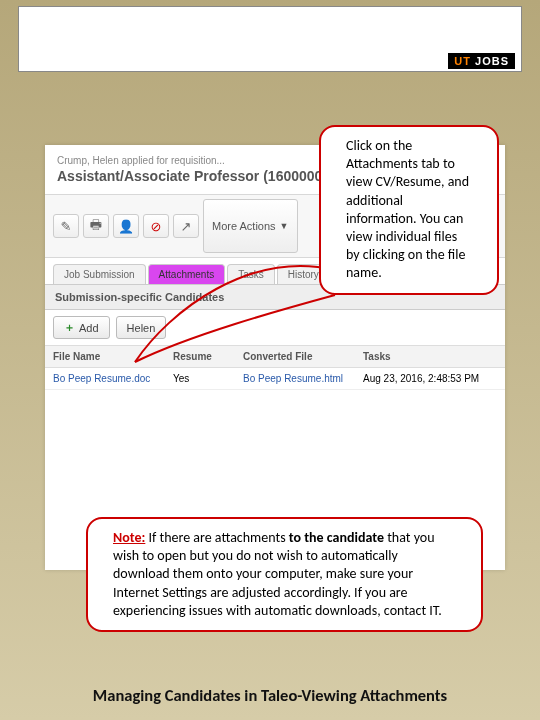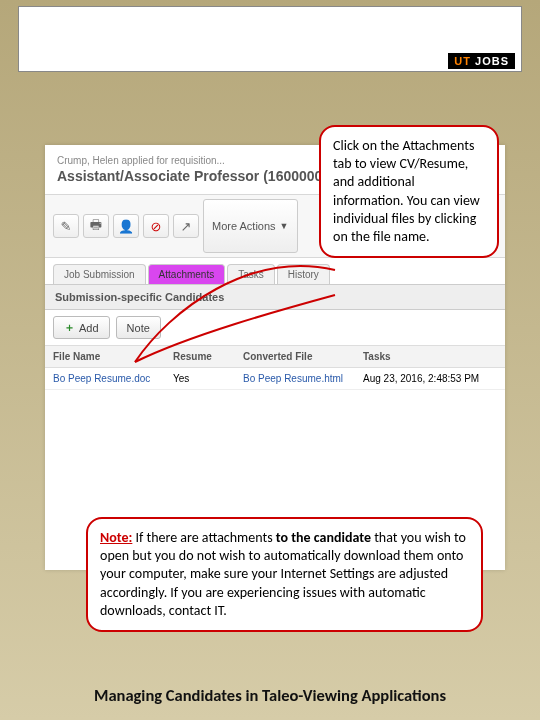--- a/index.html
+++ b/index.html
@@ -88,21 +88,21 @@
   .col-conv { width: 120px; }
   .col-date { flex: 1; }
   .table-row { border-bottom: 1px solid #eee; }
   .link { color: #2a5aaa; }
 
   .callout {
     position: absolute;
     background: #fff;
     border: 2px solid #c00;
     border-radius: 16px;
-    padding: 10px 12px;
+    padding: 10px 25px;
     font-size: 14px;
     line-height: 1.3;
     z-index: 10;
   }
   .callout-top {
     left: 319px; top: 125px; width: 180px;
   }
   .callout-top:before {
     content: ""; position: absolute; left: -160px; top: 130px;
     width: 170px; height: 70px;
@@ -168,21 +168,21 @@
     <div class="tab">Tasks</div>
     <div class="tab">History</div>
   </div>
   <div class="subheader">Submission-specific Candidates</div>
   <div class="actions-row">
     <div class="btn">
       <span class="plus">＋</span>
       <span>Add</span>
     </div>
     <div class="btn">
-      <span>Note</span>
+      <span>Helen</span>
     </div>
   </div>
   <div class="table-head">
     <div class="col-file">File Name</div>
     <div class="col-resume">Resume</div>
     <div class="col-conv">Converted File</div>
     <div class="col-date">Tasks</div>
   </div>
   <div class="table-row">
     <div class="col-file link">Bo Peep Resume.doc</div>
@@ -200,13 +200,13 @@
 </div>
 
 <div class="callout callout-top">
   <span>Click on the Attachments tab to view CV/Resume, and additional information.  You can view individual files by clicking on the file name.</span>
 </div>
 
 <div class="callout callout-bottom">
   <span class="note-label">Note:</span><span> If there are attachments </span><span class="bold">to the candidate</span><span> that you wish to open but you do not wish to automatically download them onto your computer, make sure your Internet Settings are adjusted accordingly.  If you are experiencing issues with automatic downloads, contact IT.</span>
 </div>
 
-<div class="footer">Managing Candidates in Taleo-Viewing Applications</div>
+<div class="footer">Managing Candidates in Taleo-Viewing Attachments</div>
 
 </body></html>

